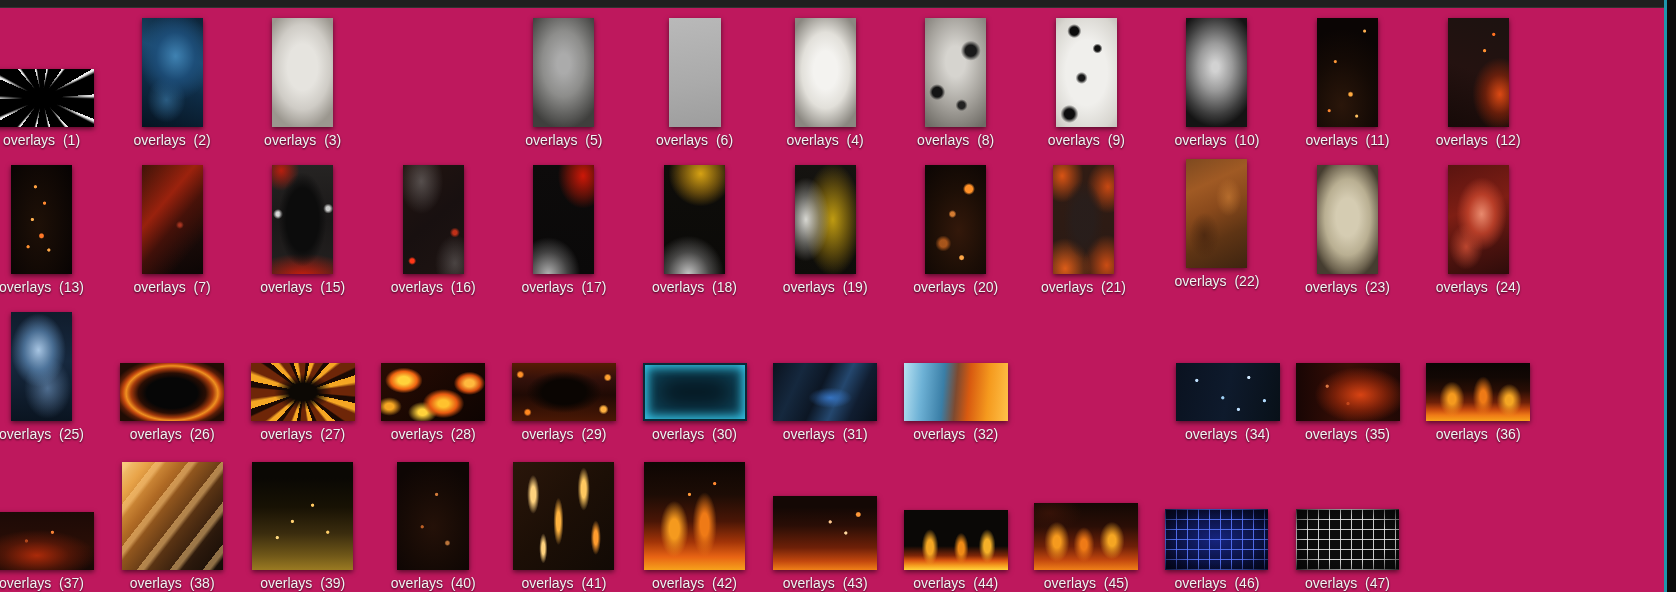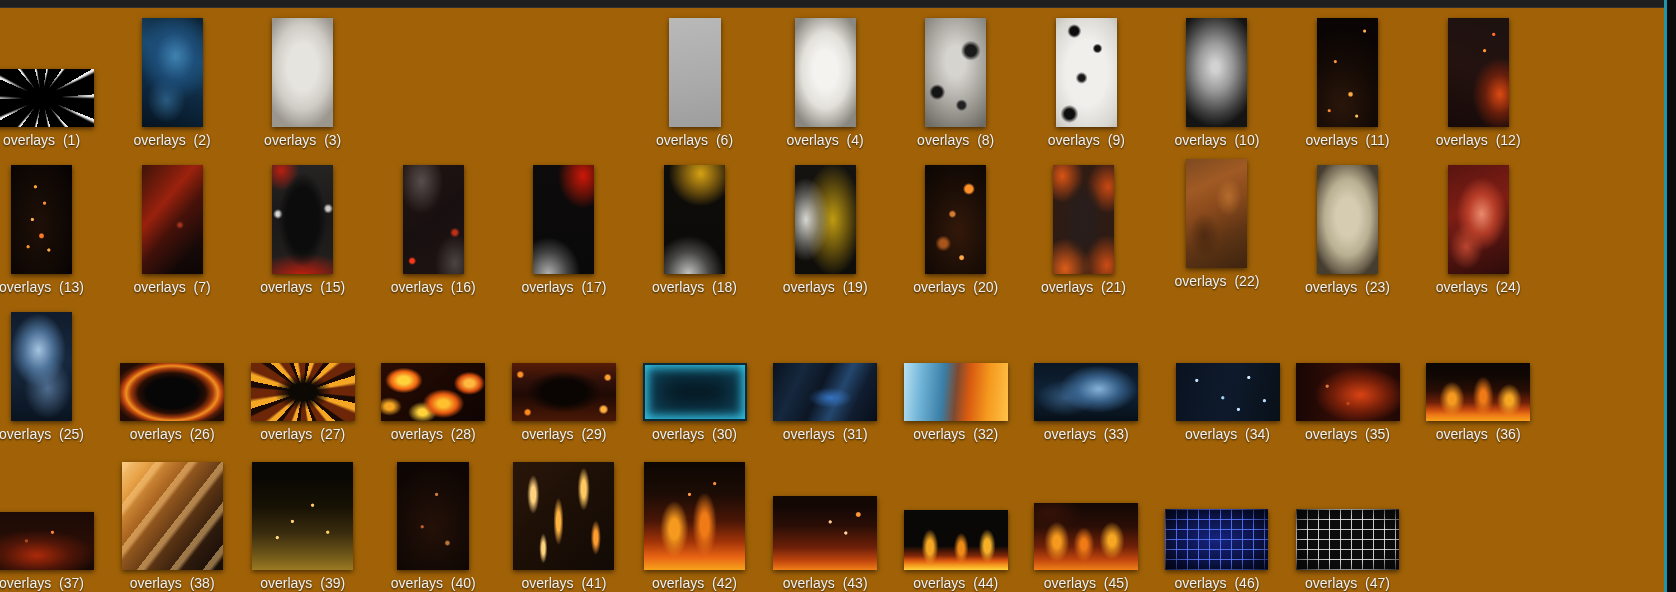--- a/index.html
+++ b/index.html
@@ -18,21 +18,21 @@
   .thumb{box-shadow:0 2px 5px rgba(0,0,0,0.55);background-color:#111;}
   .file-label{
     margin-top:6px;text-align:center;font-size:14px;line-height:15px;
     color:#f2f2f2;word-spacing:4px;white-space:nowrap;
     text-shadow:0 1px 2px rgba(0,0,0,0.8);
   }
 </style>
 </head>
 <body>
 
-<div class="screen" style="background: #a16207;">
+<div class="screen" style="background: #be185d;">
   <div class="topbar"></div>
   <div class="topbar-divider" style="background: rgb(49, 49, 49);"></div>
   <div class="grid" id="grid">
   <div class="cell" style="left: -24px; top: 18px;">
     <div class="thumbwrap">
       <div class="thumb" style="width: 104px; height: 58px; background: radial-gradient(62% 58%, rgb(0, 0, 0) 30%, rgba(0, 0, 0, 0) 75%), repeating-conic-gradient(from 8deg, rgba(255, 255, 255, 0.92) 0deg, rgba(255, 255, 255, 0.92) 2deg, rgba(0, 0, 0, 0) 5deg, rgba(0, 0, 0, 0) 26deg), rgb(0, 0, 0);"></div>
     </div>
     <div class="file-label">overlays (1)</div>
   </div>
 
@@ -44,20 +44,26 @@
   </div>
 
   <div class="cell" style="left: 237.2px; top: 18px;">
     <div class="thumbwrap">
       <div class="thumb" style="width: 61px; height: 109px; background: radial-gradient(70% 60% at 50% 45%, rgb(230, 228, 223) 35%, rgb(207, 204, 198) 65%, rgb(155, 151, 143) 95%), rgb(184, 180, 172);"></div>
     </div>
     <div class="file-label">overlays (3)</div>
   </div>
 
 
+  <div class="cell" style="left: 498.4px; top: 18px;">
+    <div class="thumbwrap">
+      <div class="thumb" style="width: 61px; height: 109px; background: radial-gradient(70% 60% at 50% 42%, rgb(171, 171, 171) 15%, rgb(141, 141, 139) 50%, rgb(63, 63, 61) 100%);"></div>
+    </div>
+    <div class="file-label">overlays (5)</div>
+  </div>
 
   <div class="cell" style="left: 629px; top: 18px;">
     <div class="thumbwrap">
       <div class="thumb" style="width: 52px; height: 109px; background: linear-gradient(170deg, rgb(185, 185, 185) 0%, rgb(170, 170, 170) 60%, rgb(157, 157, 157) 100%);"></div>
     </div>
     <div class="file-label">overlays (6)</div>
   </div>
 
   <div class="cell" style="left: 759.6px; top: 18px;">
     <div class="thumbwrap">
@@ -234,26 +240,20 @@
     <div class="file-label">overlays (31)</div>
   </div>
 
   <div class="cell" style="left: 890.2px; top: 312px;">
     <div class="thumbwrap">
       <div class="thumb" style="width: 104px; height: 58px; background: linear-gradient(95deg, rgb(184, 226, 242) 0%, rgb(110, 178, 214) 18%, rgb(58, 126, 166) 38%, rgb(126, 74, 48) 50%, rgb(216, 90, 16) 62%, rgb(245, 154, 30) 80%, rgb(255, 194, 74) 100%);"></div>
     </div>
     <div class="file-label">overlays (32)</div>
   </div>
 
-  <div class="cell" style="left: 1020.8px; top: 312px;">
-    <div class="thumbwrap">
-      <div class="thumb" style="width: 104px; height: 58px; background: radial-gradient(50% 55% at 62% 45%, rgba(140, 185, 225, 0.95) 0%, rgba(70, 120, 170, 0.7) 40%, rgba(0, 0, 0, 0) 75%), radial-gradient(40% 45% at 30% 60%, rgba(80, 130, 180, 0.55) 0%, rgba(0, 0, 0, 0) 70%), linear-gradient(rgb(10, 22, 36) 0%, rgb(14, 34, 54) 50%, rgb(7, 16, 24) 100%);"></div>
-    </div>
-    <div class="file-label">overlays (33)</div>
-  </div>
 
   <div class="cell" style="left: 1162px; top: 312px;">
     <div class="thumbwrap">
       <div class="thumb" style="width: 104px; height: 58px; background: radial-gradient(2px at 20% 30%, rgb(191, 224, 255) 60%, rgba(0, 0, 0, 0) 100%), radial-gradient(2px at 45% 60%, rgb(159, 208, 245) 60%, rgba(0, 0, 0, 0) 100%), radial-gradient(2px at 70% 25%, rgb(207, 232, 255) 60%, rgba(0, 0, 0, 0) 100%), radial-gradient(2px at 85% 65%, rgb(175, 216, 250) 60%, rgba(0, 0, 0, 0) 100%), radial-gradient(2px at 60% 80%, rgb(191, 224, 255) 60%, rgba(0, 0, 0, 0) 100%), linear-gradient(100deg, rgb(10, 18, 32) 0%, rgb(14, 26, 44) 50%, rgb(8, 16, 24) 100%);"></div>
     </div>
     <div class="file-label">overlays (34)</div>
   </div>
 
   <div class="cell" style="left: 1282px; top: 312px;">
     <div class="thumbwrap">

